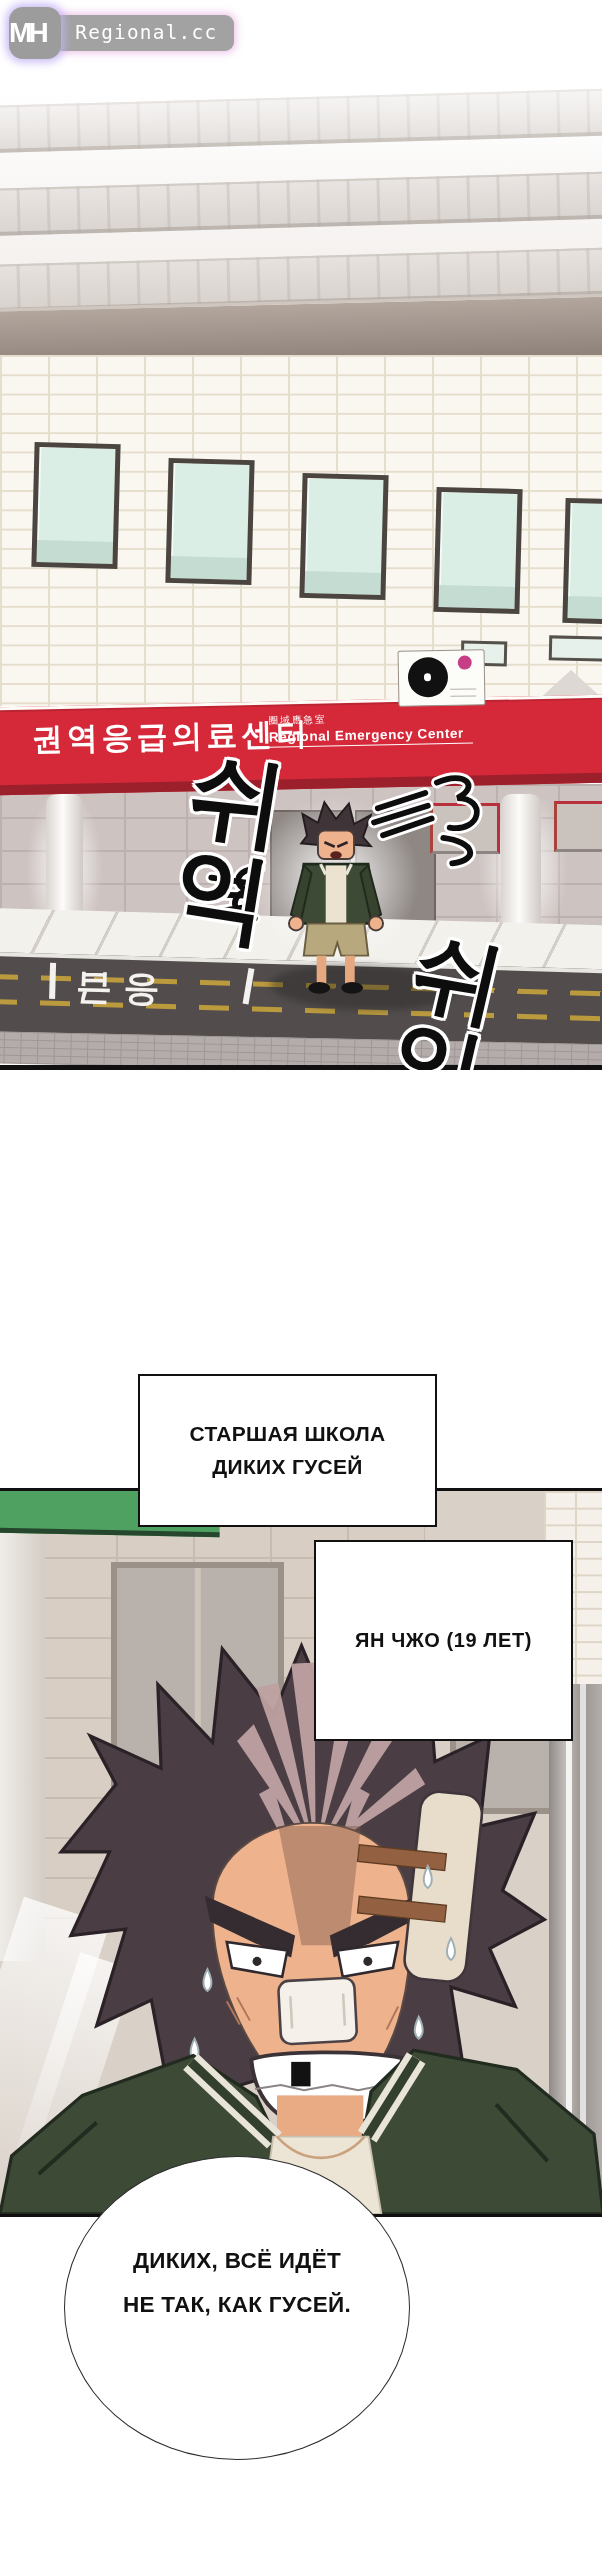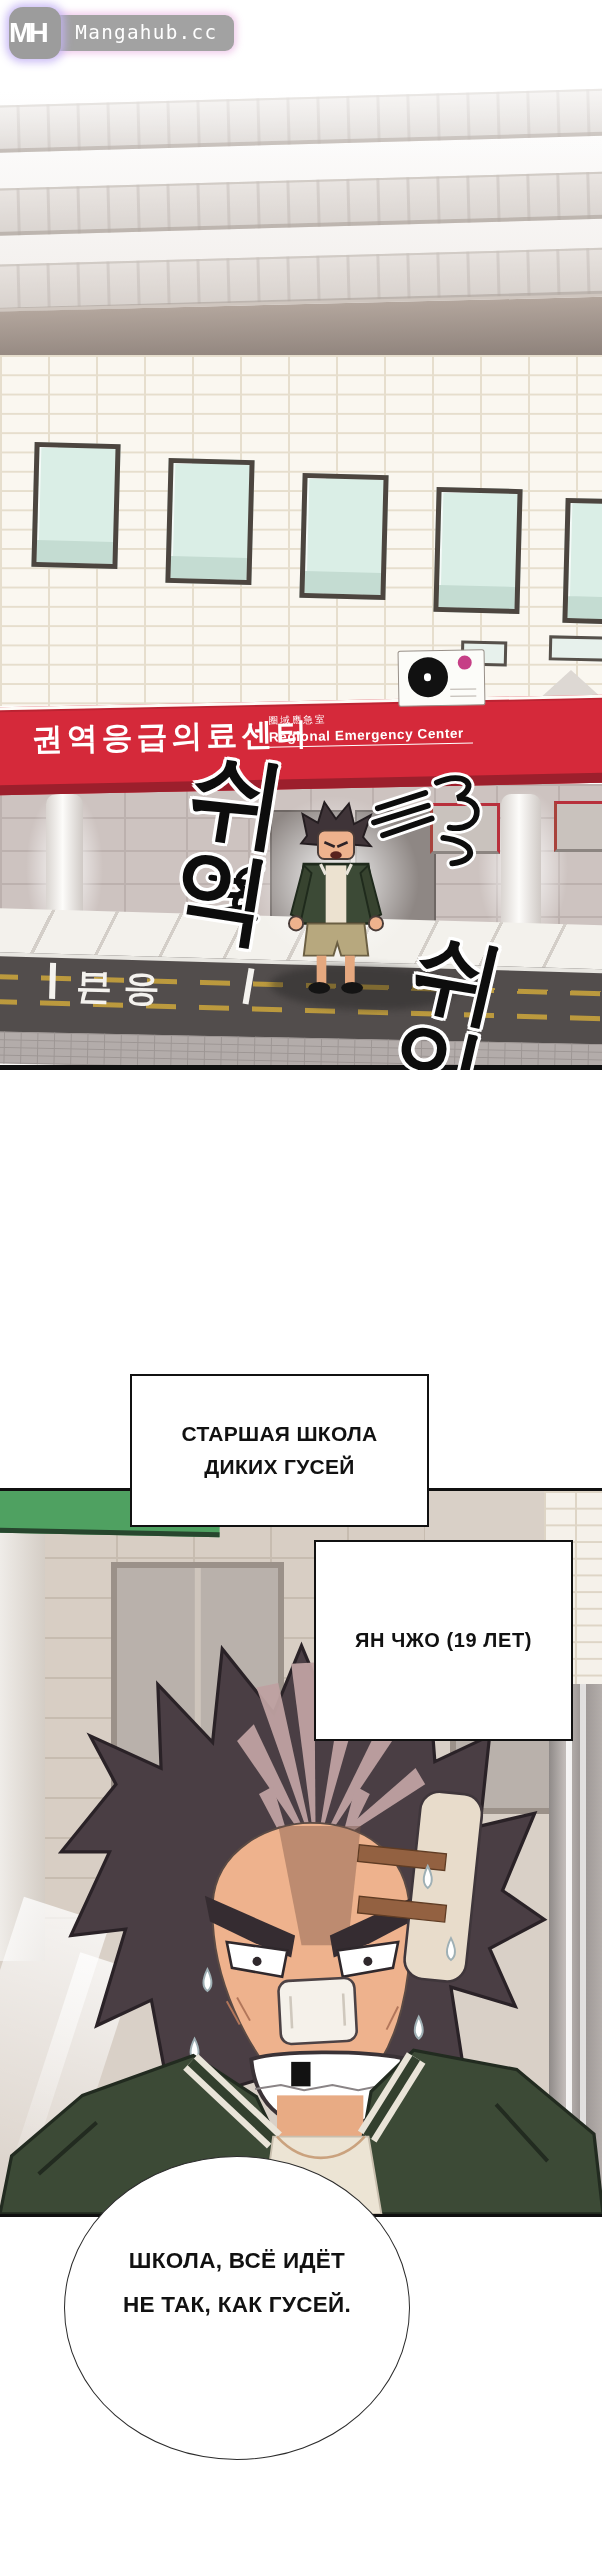--- a/index.html
+++ b/index.html
@@ -83,21 +83,21 @@
 
   .sfx{color:#0d0d0d;font-weight:bold;writing-mode:vertical-rl;text-orientation:upright;line-height:1;
       z-index:10;text-shadow:-3.2px 0 0 #fff,3.2px 0 0 #fff,0 -3.2px 0 #fff,0 3.2px 0 #fff,
       -2.6px -2.6px 0 #fff,2.6px 2.6px 0 #fff,-2.6px 2.6px 0 #fff,2.6px -2.6px 0 #fff;}
   .sfx1{left:193px;top:685px;font-size:97px;transform:rotate(9deg);}
   .sfx2{left:417px;top:871px;font-size:91px;transform:rotate(13deg);}
 
   
   .caption{background:#fff;border:2.6px solid #111;color:#111;display:flex;align-items:center;justify-content:center;
       text-align:center;font-weight:bold;z-index:20;}
-  .box1{left:130px;top:1374px;width:299px;height:153px;font-size:21px;line-height:1.55;letter-spacing:0.3px;padding:1px 26px;box-sizing:border-box;}
+  .box1{left:138px;top:1374px;width:299px;height:153px;font-size:21px;line-height:1.55;letter-spacing:0.3px;padding:1px 26px;box-sizing:border-box;}
   .box2{left:314px;top:1540px;width:255px;height:197px;font-size:20px;letter-spacing:0.6px;}
 
   
   .panel2{left:0;top:1488px;width:603px;height:723px;overflow:hidden;background:#d9d0c7;
       border-top:3.2px solid #101010;border-bottom:3.9px solid #101010;box-sizing:content-box;}
   .stone{position:absolute;left:39px;top:26px;width:386px;height:412px;background-color:#d8cec4;
       background-image:linear-gradient(#c7bcb0 1.9px,transparent 1.9px),linear-gradient(90deg,#c7bcb0 1.9px,transparent 1.9px);
       background-size:77px 40px;}
   .leftcol{position:absolute;left:0;top:19.3px;width:45px;height:451px;background:linear-gradient(90deg,#efece8,#d4cdc5);border-radius:0 19.3px 0 0;}
   .roofgreen{position:absolute;left:-5.2px;top:-3.9px;width:225px;height:40px;background:#4fa161;transform:rotate(1.2deg);
@@ -325,27 +325,27 @@
   </div>
 
   <div class="abs caption box1">
     <span>СТАРШАЯ ШКОЛА ДИКИХ ГУСЕЙ</span>
   </div>
   <div class="abs caption box2">
     <span>ЯН ЧЖО (19 ЛЕТ)</span>
   </div>
 
   <div class="abs bubble">
-    <div>ШКОЛА, ВСЁ ИДЁТ</div>
+    <div>ДИКИХ, ВСЁ ИДЁТ</div>
     <div>НЕ ТАК, КАК ГУСЕЙ.</div>
   </div>
 
   <div class="abs logo">
     <div class="logo-badge">
       <span>MH</span>
     </div>
     <div class="logo-bar">
-      <span>Mangahub.cc</span>
+      <span>Regional.cc</span>
     </div>
   </div>
 
 </div>
 
 
 </body></html>

